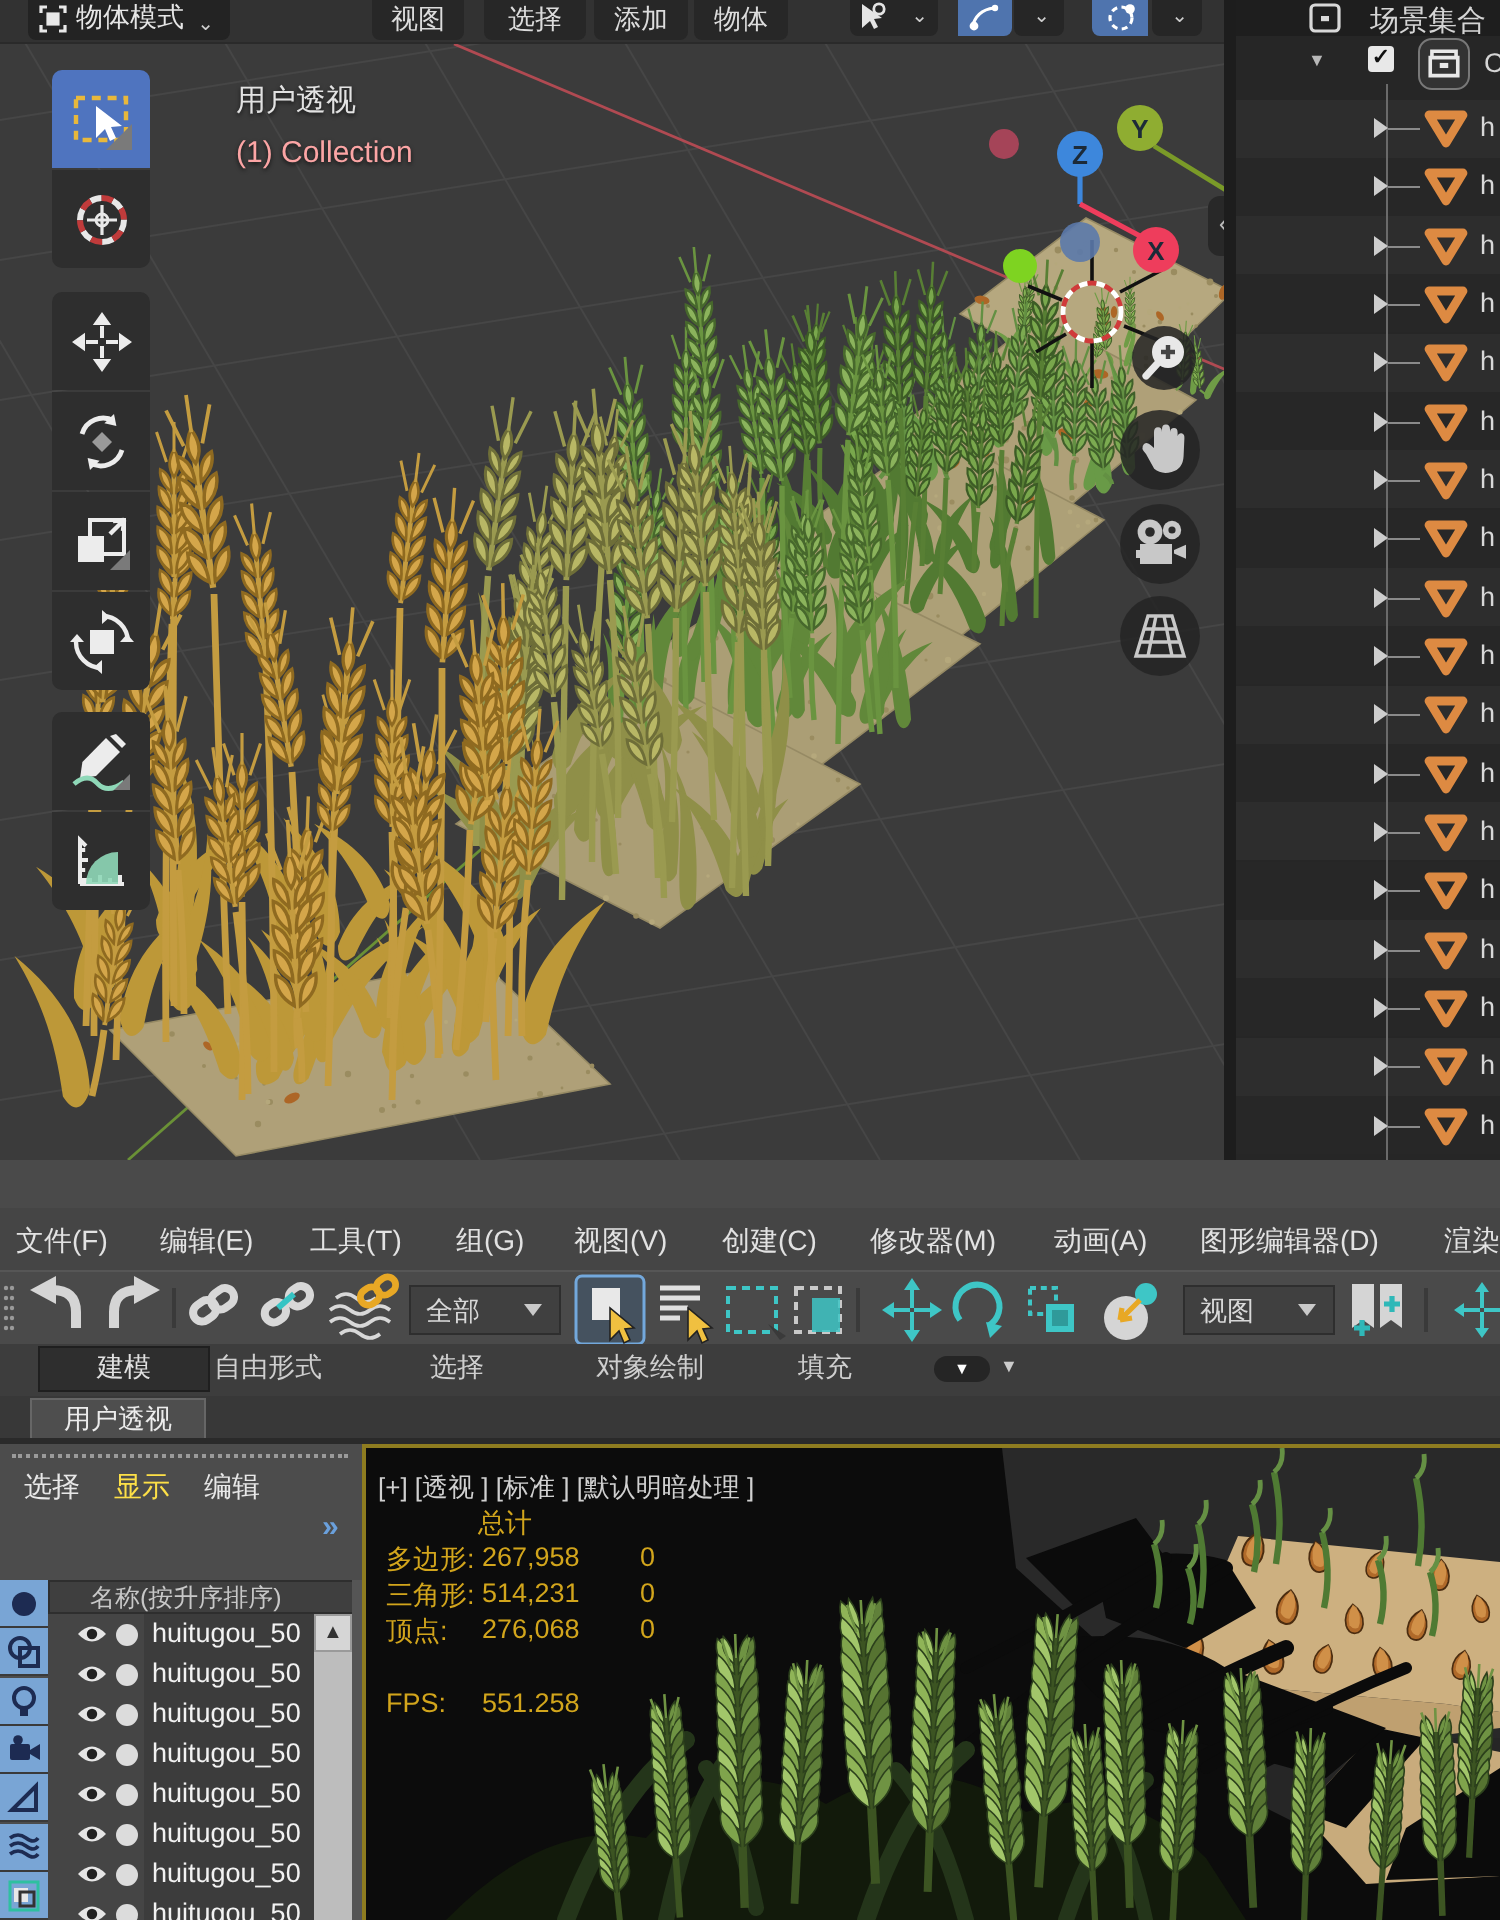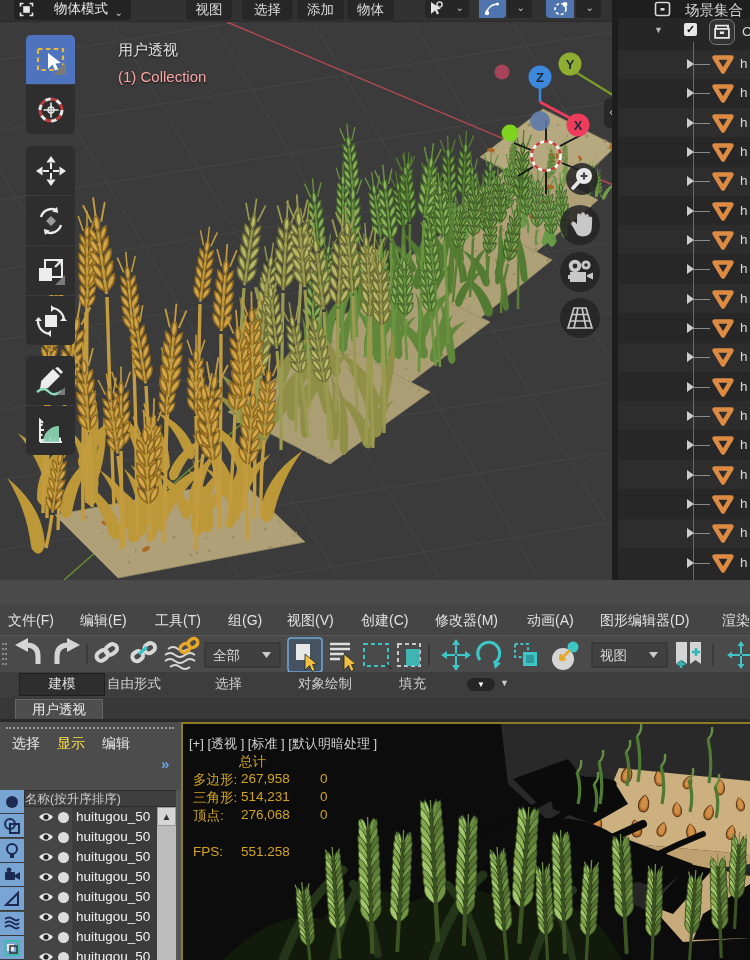--- a/index.html
+++ b/index.html
@@ -1,21 +1,21 @@
 <!DOCTYPE html>
 <html><head><meta charset="utf-8">
 <style>
 html,body{margin:0;padding:0;background:#222;}
 #page{position:relative;width:750px;height:960px;overflow:hidden;font-family:"Liberation Sans",sans-serif;}
 .abs{position:absolute;}
 
 #blender{position:absolute;left:0;top:0;width:750px;height:580px;background:#3b3b3b;overflow:hidden;}
 #bheader{position:absolute;left:0;top:0;width:618px;height:22px;background:#323232;border-bottom:1px solid #2a2a2a;box-sizing:border-box;}
 .bmenu{position:absolute;top:0;height:20px;background:#272727;border-radius:0 0 4px 4px;color:#dcdcdc;font-size:13.5px;line-height:19px;text-align:center;}
-#bdrop{position:absolute;left:14px;top:0;width:101px;height:20px;background:#232323;border-radius:0 0 4px 4px;color:#e6e6e6;font-size:13.5px;line-height:18px;padding-left:16px;}
+#bdrop{position:absolute;left:14px;top:0;width:101px;height:20px;background:#232323;border-radius:0 0 4px 4px;color:#e6e6e6;font-size:13.5px;line-height:18px;}
 .chev{color:#cfcfcf;font-size:10px;}
 #vtext{position:absolute;left:118px;top:41px;color:#e2e2e2;font-size:15px;text-shadow:0 1px 2px rgba(0,0,0,.7);}
 #vtext2{position:absolute;left:118px;top:68px;color:#fca5a5;font-size:15px;text-shadow:0 1px 2px rgba(0,0,0,.7);}
 .tbtn{position:absolute;left:26px;width:49px;height:49px;background:#2e2e2e;}
 .tbtn svg{position:absolute;left:50%;top:50%;transform:translate(-50%,-50%);}
 .navc{position:absolute;border-radius:50%;background:rgba(36,36,36,0.85);}
 
 #outliner{position:absolute;left:618px;top:0;width:132px;height:580px;background:#262626;}
 
 #max{position:absolute;left:0;top:580px;width:750px;height:380px;background:#4a4a4a;}
@@ -1449,21 +1449,21 @@
   <div id="mribbon2">
     <div style="position:absolute;left:15px;top:1px;width:86px;height:20px;background:#4e4e4e;border:1px solid #666;border-bottom:none;color:#ececec;font-size:13.5px;text-align:center;line-height:20px">用户透视</div>
     <div style="position:absolute;left:0;top:21px;width:750px;height:3px;background:#2a2a2a"></div>
   </div>
   <div id="mleft">
 <div style="position:absolute;left:6px;top:5px;width:168px;height:0;border-top:2px dotted #9a9a9a"></div>
 <div style="position:absolute;left:12px;top:13px;color:#e8e8e8;font-size:14px">选择</div>
 <div style="position:absolute;left:57px;top:13px;color:#fde047;font-size:14px">显示</div>
 <div style="position:absolute;left:102px;top:13px;color:#e8e8e8;font-size:14px">编辑</div>
 <div style="position:absolute;left:161px;top:33px;color:#6aa0dc;font-size:15px;font-weight:bold">»</div>
-<div style="position:absolute;left:24px;top:68px;width:155px;height:17px;background:#3f3f3f;border:1px solid #2e2e2e;box-sizing:border-box;color:#c8c8c8;font-size:12.5px;line-height:16px"><span style="margin-left:0">名称(按升序排序)</span></div>
+<div style="position:absolute;left:24px;top:68px;width:155px;height:17px;background:#3f3f3f;border:1px solid #2e2e2e;box-sizing:border-box;color:#c8c8c8;font-size:12.5px;line-height:16px"><span style="margin-left:20px">名称(按升序排序)</span></div>
 <div class="mrow" style="top:85px;background:#454545"></div>
 <div style="position:absolute;left:72px;top:85px;width:85px;height:20px;background:#3c3c3c"></div>
 <svg class="abs" style="left:38px;top:89px" width="16" height="12" viewBox="0 0 16 12">
           <path d="M1,6 Q8,-1.5 15,6 Q8,13.5 1,6 Z" fill="#e6e6e6"></path>
           <circle cx="8" cy="6" r="2.6" fill="#222"></circle>
         </svg>
 <div style="position:absolute;left:58px;top:90px;width:11px;height:11px;border-radius:50%;background:#dcdcdc"></div>
 <div style="position:absolute;left:76px;top:87px;color:#f2f2f2;font-size:13.5px;white-space:nowrap">huitugou_50</div>
 <div class="mrow" style="top:105px;background:#454545"></div>
 <div style="position:absolute;left:72px;top:105px;width:85px;height:20px;background:#3c3c3c"></div>

